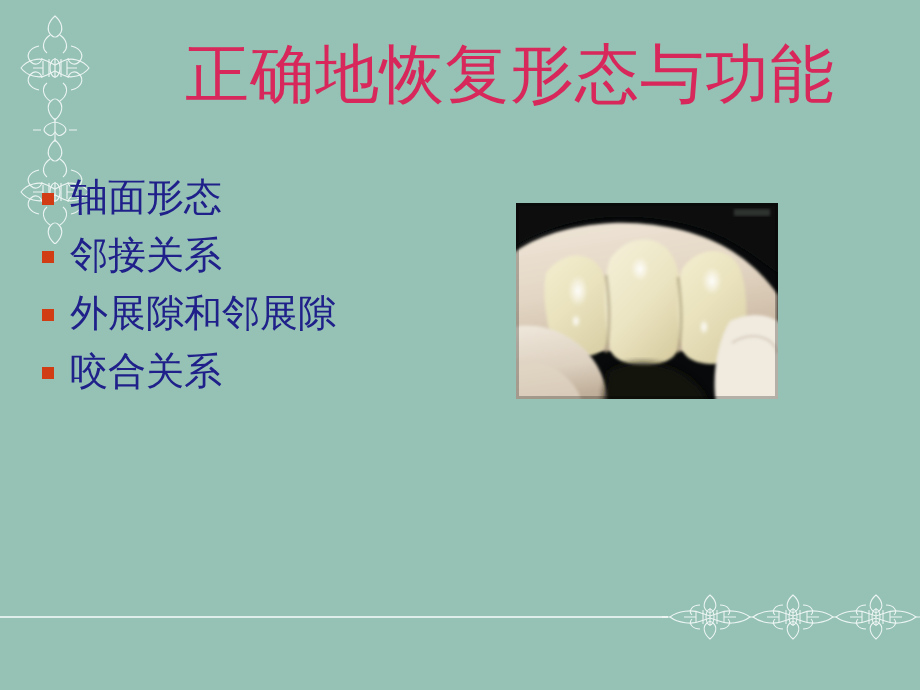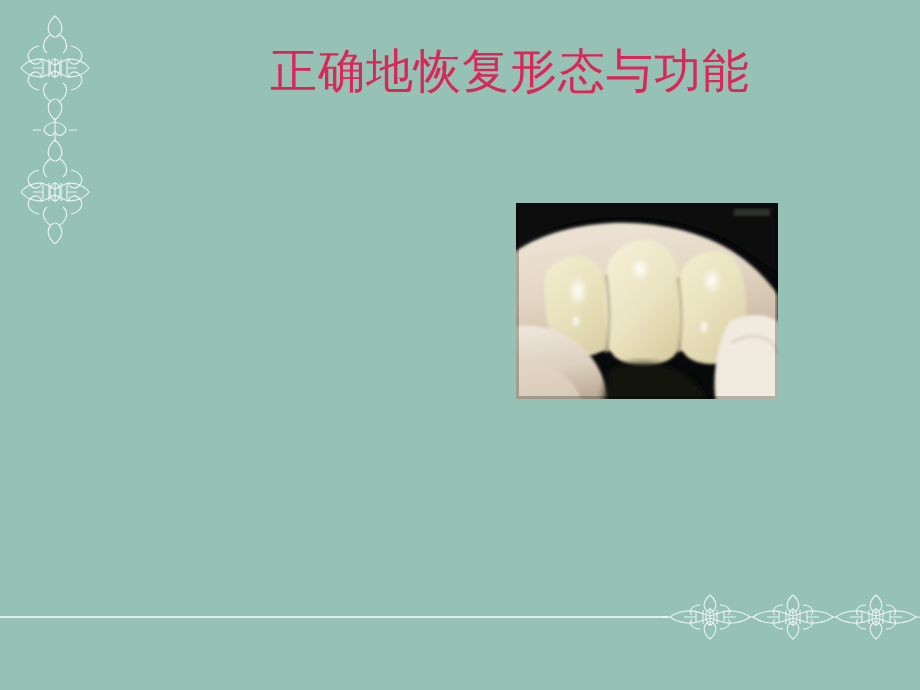--- a/index.html
+++ b/index.html
@@ -21,22 +21,22 @@
   }
 
   
   #slide-title {
     position: absolute;
     left: 180px;
     top: 44px;
     width: 660px;
     text-align: center;
     color: #d8275a;
-    font-family: Liberation Mono, monospace;
-    font-size: 47px;
+    font-family: Liberation Serif, serif;
+    font-size: 64px;
     line-height: 62px;
     letter-spacing: 1px;
     white-space: nowrap;
   }
 
   
   #bullet-list {
     position: absolute;
     left: 42px;
     top: 168px;
@@ -157,20 +157,38 @@
         <path d="M16,22 C26,20 30,12 24,6 C20,2 14,4 13,10"></path>
         <path d="M-5,33 C-12,28 -14,20 -8,15 M5,33 C12,28 14,20 8,15"></path>
         <path d="M0,52 C-7,46 -9,38 -4,33 C-1,30 1,30 4,33 C9,38 7,46 0,52 Z"></path>
         <ellipse cx="0" cy="0" rx="5" ry="9"></ellipse>
       </g>
     </g>
   </svg>
 
   <div id="slide-title">正确地恢复形态与功能</div>
 
+  <ul id="bullet-list">
+    <li>
+      <span class="bullet-marker"></span>
+      <span class="bullet-text">轴面形态</span>
+    </li>
+    <li>
+      <span class="bullet-marker"></span>
+      <span class="bullet-text">邻接关系</span>
+    </li>
+    <li>
+      <span class="bullet-marker"></span>
+      <span class="bullet-text">外展隙和邻展隙</span>
+    </li>
+    <li>
+      <span class="bullet-marker"></span>
+      <span class="bullet-text">咬合关系</span>
+    </li>
+  </ul>
 
   <div id="photo-frame">
     <svg id="photo-canvas" viewBox="0 0 262 196" preserveAspectRatio="none" xmlns="http://www.w3.org/2000/svg">
       <defs>
         <linearGradient id="fingerTop" x1="0" y1="0" x2="0.35" y2="1">
           <stop offset="0%" stop-color="#efe6d8"></stop>
           <stop offset="55%" stop-color="#e3d6c4"></stop>
           <stop offset="100%" stop-color="#cdbca6"></stop>
         </linearGradient>
         <linearGradient id="toothGrad" x1="0.2" y1="0" x2="0.8" y2="1">

